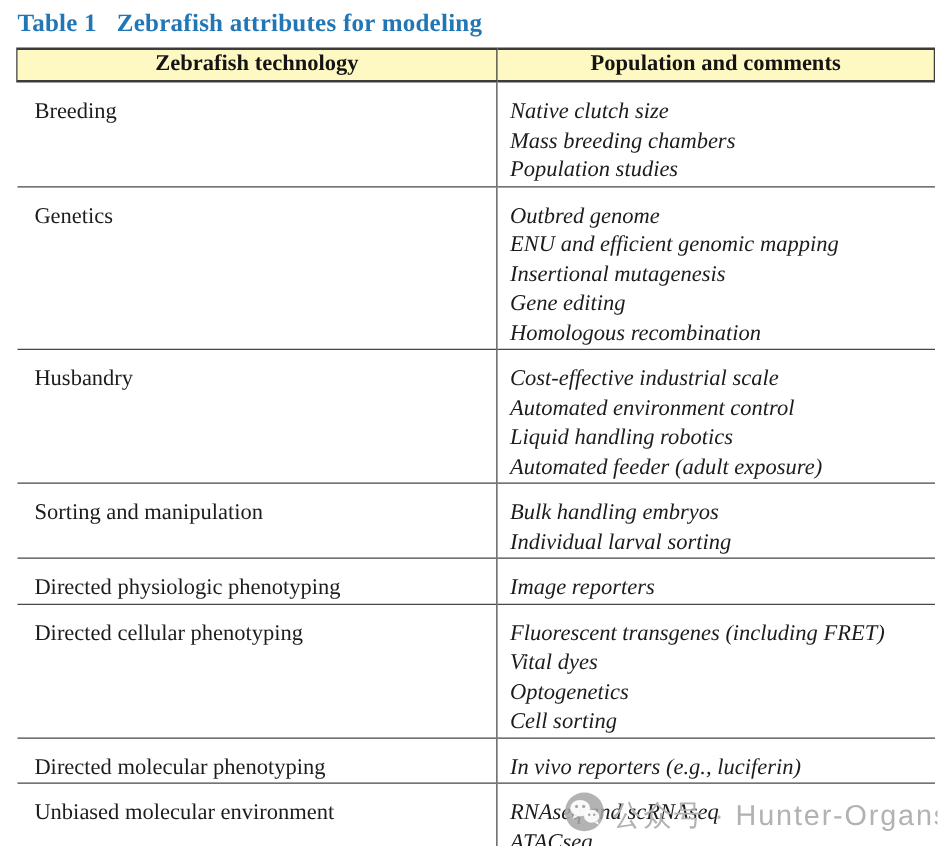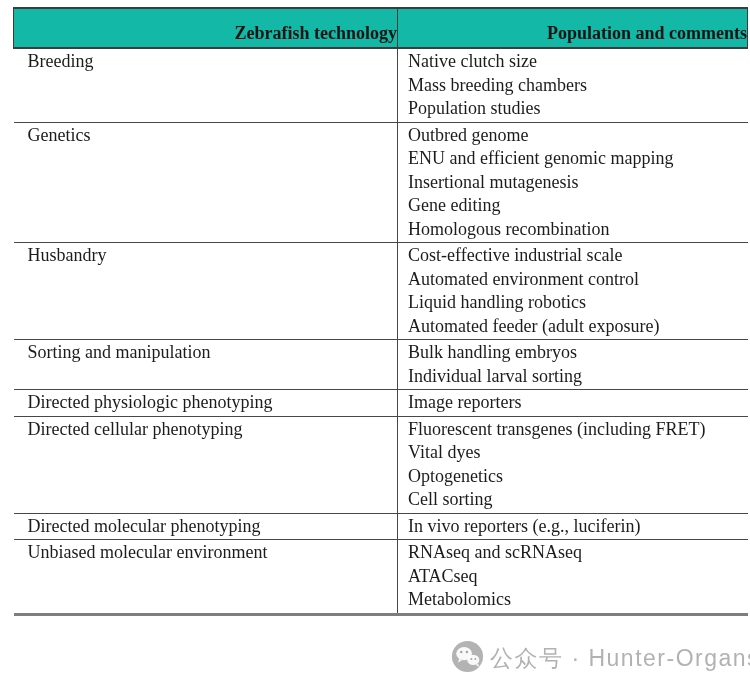--- a/index.html
+++ b/index.html
@@ -33,45 +33,46 @@
     table-layout: fixed;
     width: 734px;
     margin: 7px 0 0 13px;
     font-size: 18px;
     color: #1c1c1c;
     border-bottom: 3.5px solid #7e7e7e;
   }
   table.ztable col.c1 { width: 384px; }
   table.ztable col.c2 { width: 350px; }
   table.ztable thead th {
-    background: #14b8a6;
+    background: #fef9c3;
     border-top: 2px solid #3c3c3c;
     border-bottom: 2px solid #3c3c3c;
     font-weight: bold;
     font-size: 18px;
-    text-align: right;
-    padding: 14px 0 3px 0;
+    text-align: center;
+    padding: 0 0 3px 0;
     color: #141414;
   }
   table.ztable thead th.h1 {
     border-left: 1.2px solid #3c3c3c;
     border-right: 1.5px solid #3c3c3c;
   }
   table.ztable thead th.h2 {
     border-right: 1.2px solid #3c3c3c;
   }
   table.ztable tbody td {
     vertical-align: top;
     border-top: 1.5px solid #474747;
     line-height: 23.5px;
-    padding: 1px 4px 1px 14px;
+    padding: 11px 4px 1px 14px;
   }
   table.ztable tbody td.innov {
     border-left: 1.5px solid #474747;
     padding-left: 10px;
+    font-style: italic;
   }
   table.ztable tbody tr:first-child td {
     border-top: none;
   }
   .watermark {
     position: absolute;
     left: 451px;
     top: 633px;
     display: flex;
     align-items: center;
@@ -85,20 +86,23 @@
     color: #b2b2b2;
     letter-spacing: 1.5px;
     white-space: nowrap;
   }
 </style>
 </head>
 <body>
 
 <div class="page">
 
+  <div class="title-row">
+    <span class="label">Table 1</span><span class="caption">Zebrafish attributes for modeling</span>
+  </div>
 
   <table class="ztable">
     <colgroup>
       <col class="c1">
       <col class="c2">
     </colgroup>
     <thead>
       <tr>
         <th class="h1">Zebrafish technology</th>
         <th class="h2">Population and comments</th>

